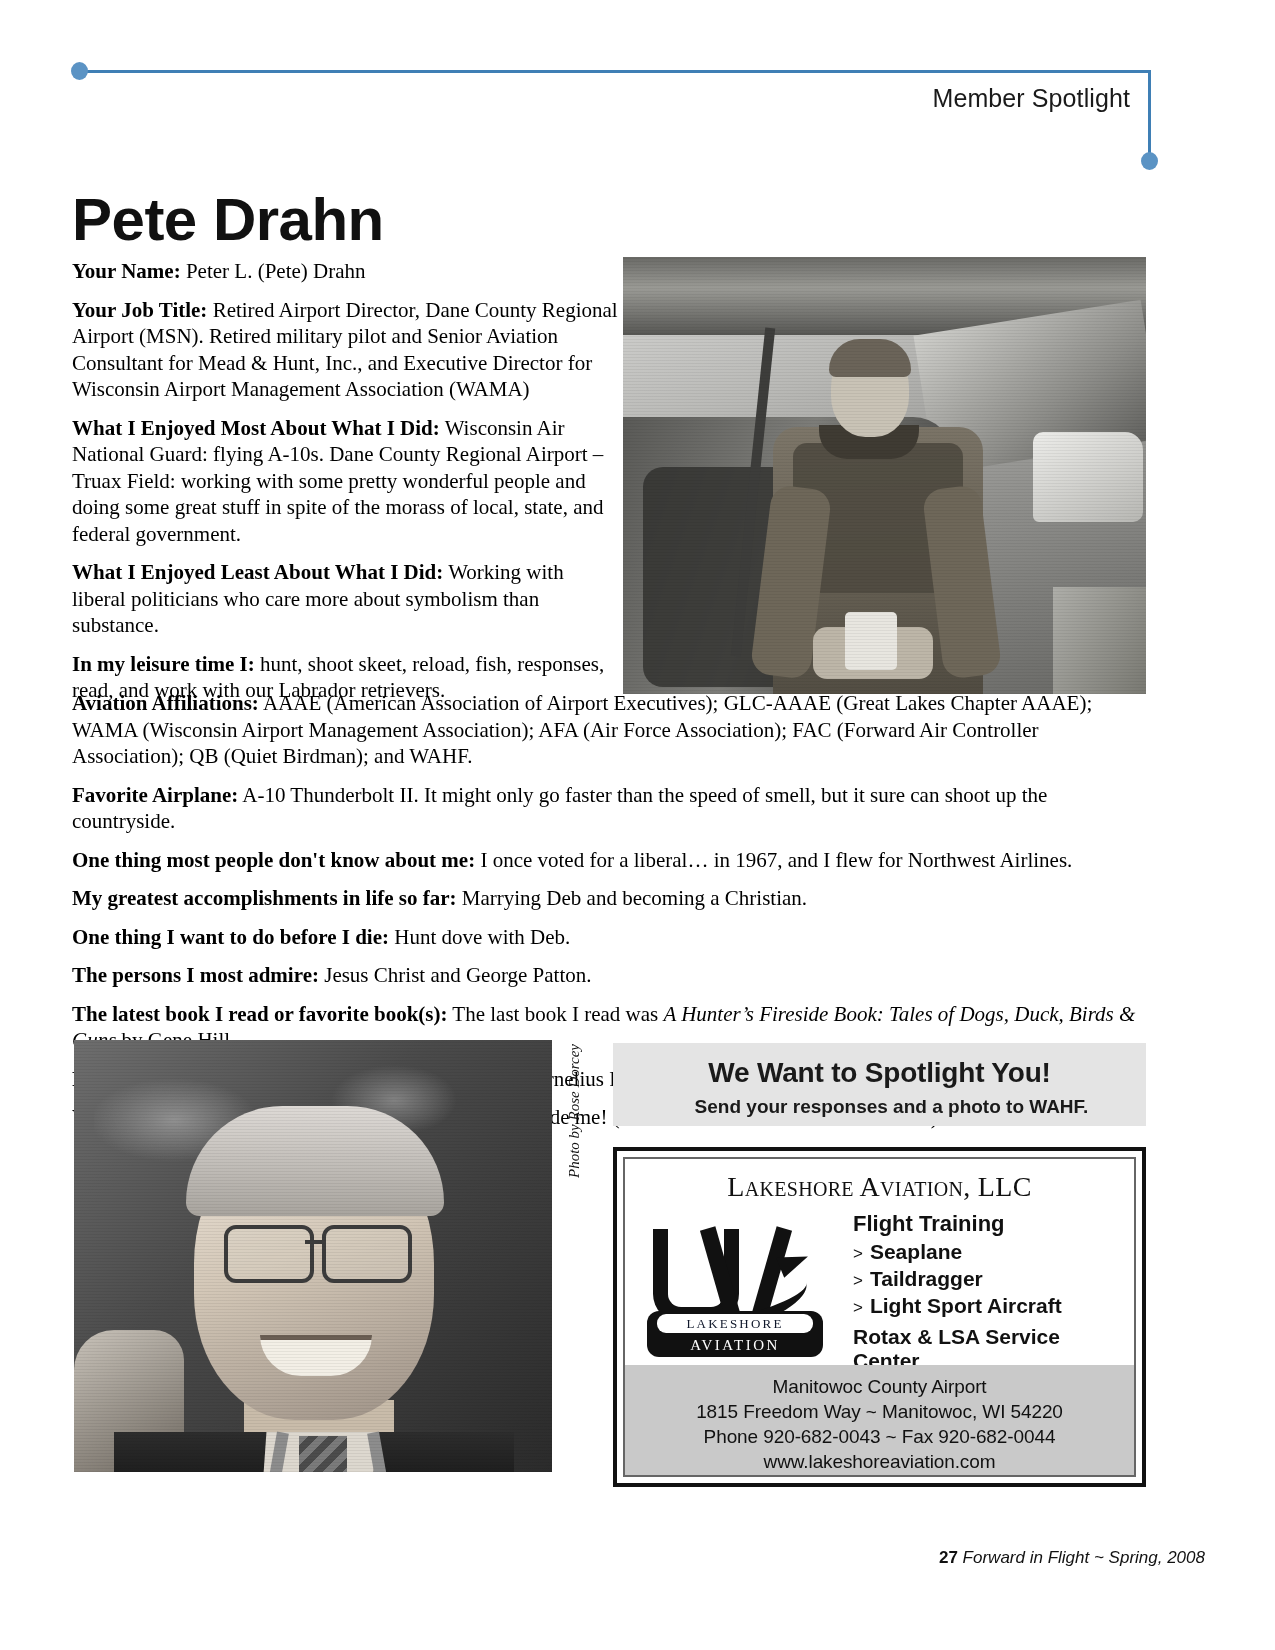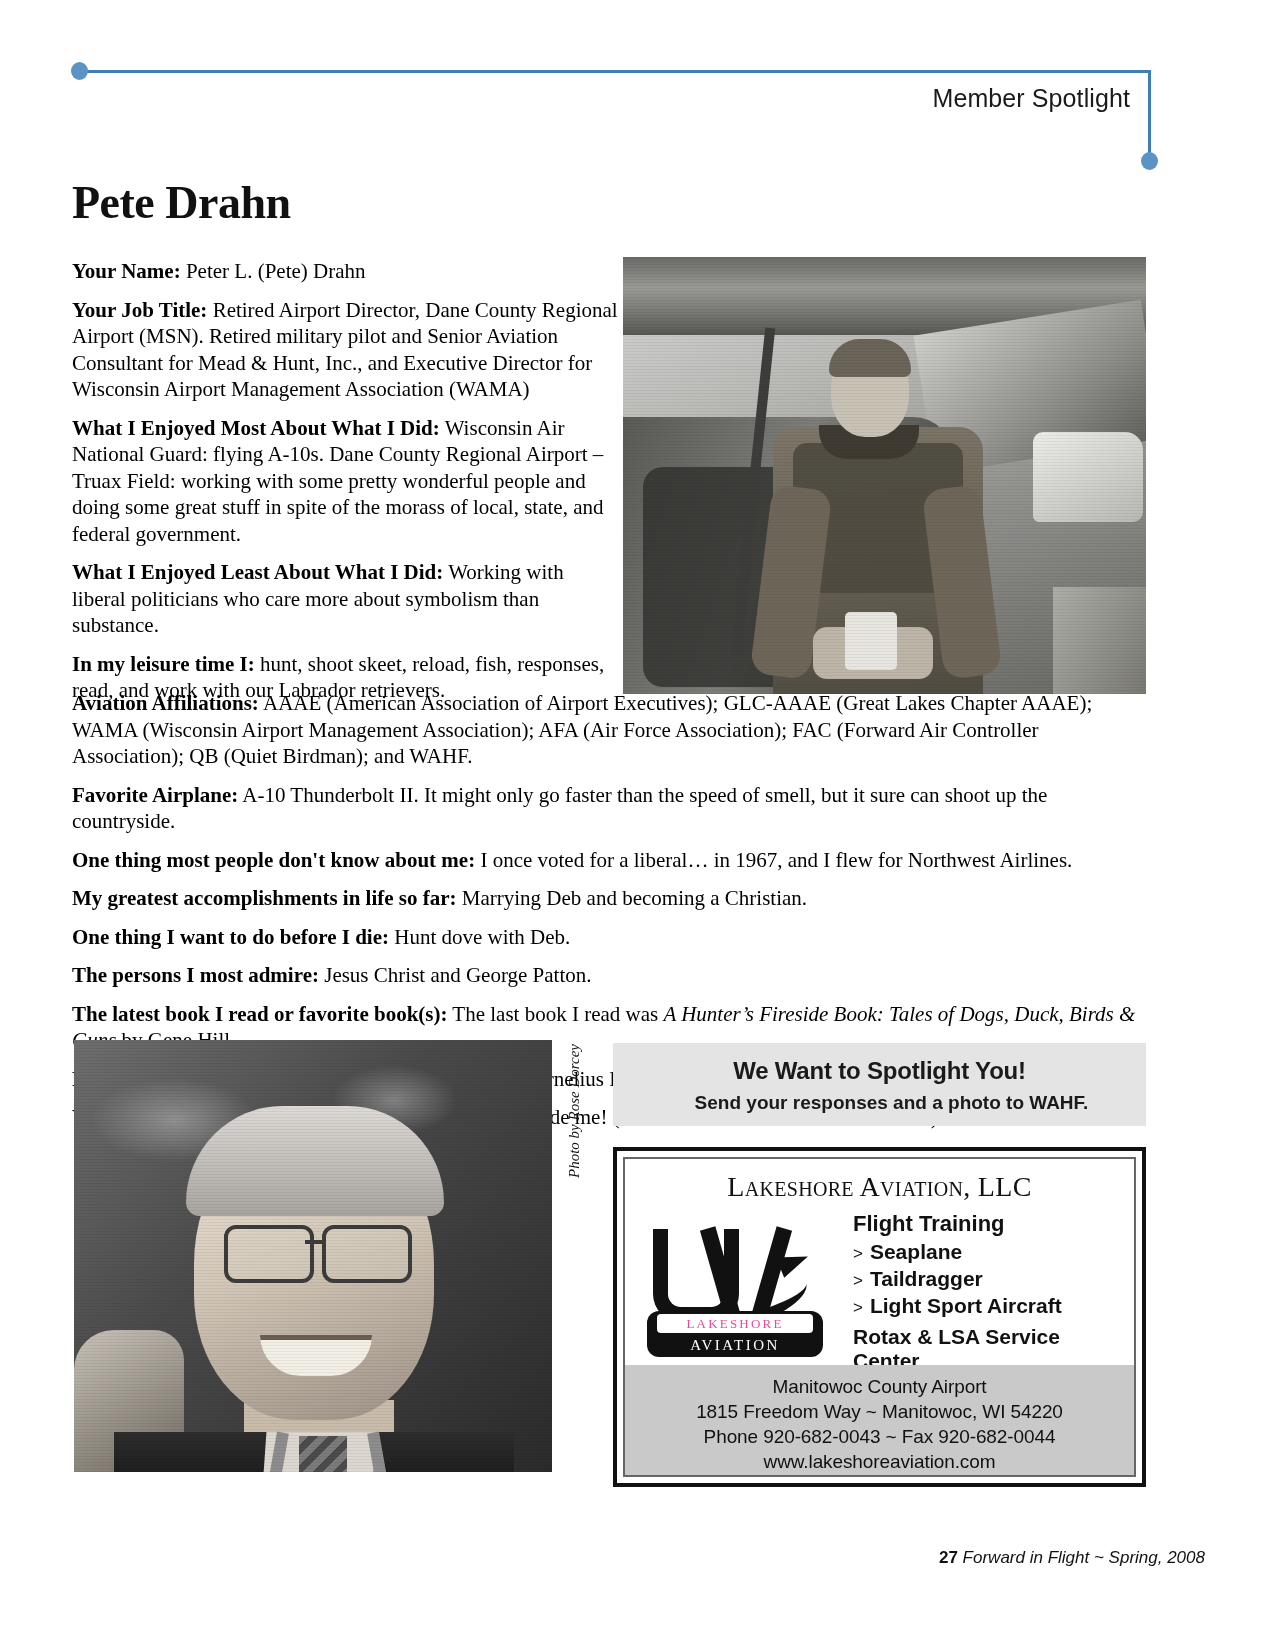--- a/index.html
+++ b/index.html
@@ -31,22 +31,22 @@
 
   #section-label {
     position:absolute; right:145px; top:84px;
     font-family:"Liberation Sans", sans-serif;
     font-size:25px; color:#1a1a1a; letter-spacing:0.1px;
     white-space:nowrap;
   }
 
   #page-title {
     position:absolute; left:72px; top:145px;
-    font-family:Liberation Serif, serif;
-    font-weight:bold; font-size:46px; letter-spacing:-0.5px;
+    font-family:Liberation Sans, sans-serif;
+    font-weight:bold; font-size:60px; letter-spacing:-0.5px;
     color:#111;
     text-align:right;
   }
 
   
   #pilot-photo {
     position:absolute; left:623px; top:257px; width:523px; height:437px;
     overflow:hidden;
     background:#8e8e8e;
   }
@@ -155,21 +155,21 @@
   }
 
   
   #spotlight-box {
     position:absolute; left:613px; top:1043px; width:533px; height:83px;
     background:#e4e4e4;
     font-family:"Liberation Sans", sans-serif;
     text-align:center;
   }
   #spotlight-title {
-    font-size:24px; font-weight:bold; color:#1a1a1a;
+    font-size:28px; font-weight:bold; color:#1a1a1a;
     padding-top:14px; letter-spacing:-0.2px;
   }
   #spotlight-sub {
     font-size:19px; font-weight:bold; color:#1a1a1a; padding-top:7px;padding-left:24px;
   }
 
   
   #ad-box {
     position:absolute; left:613px; top:1147px; width:533px; height:340px;
     background:#ffffff;
@@ -215,23 +215,23 @@
     border-top:11px solid transparent;
     border-bottom:11px solid transparent;
     transform:rotate(-22deg);
   }
   .logo-plate {
     position:absolute; left:4px; top:100px; width:176px; height:46px;
     background:#111; border-radius:12px;
   }
   .logo-plate-top {
     position:absolute; left:10px; top:3px; width:156px; height:19px;
-    background:#fff; border-radius:4px;
+    background:#fff; border-radius:9px;
     font-family:"Liberation Serif", serif; font-size:13px;
-    letter-spacing:2.2px; text-align:center; line-height:19px; color:#ec4899;
+    letter-spacing:2.2px; text-align:center; line-height:19px; color:#0f172a;
   }
   .logo-plate-bot {
     position:absolute; left:10px; top:24px; width:156px; height:20px;
     color:#fff; font-family:"Liberation Serif", serif; font-size:15px;
     letter-spacing:2.5px; text-align:center; line-height:20px;
   }
   #ad-services {
     position:absolute; left:228px; top:0px; right:10px;
     font-family:"Liberation Sans", sans-serif;
   }

